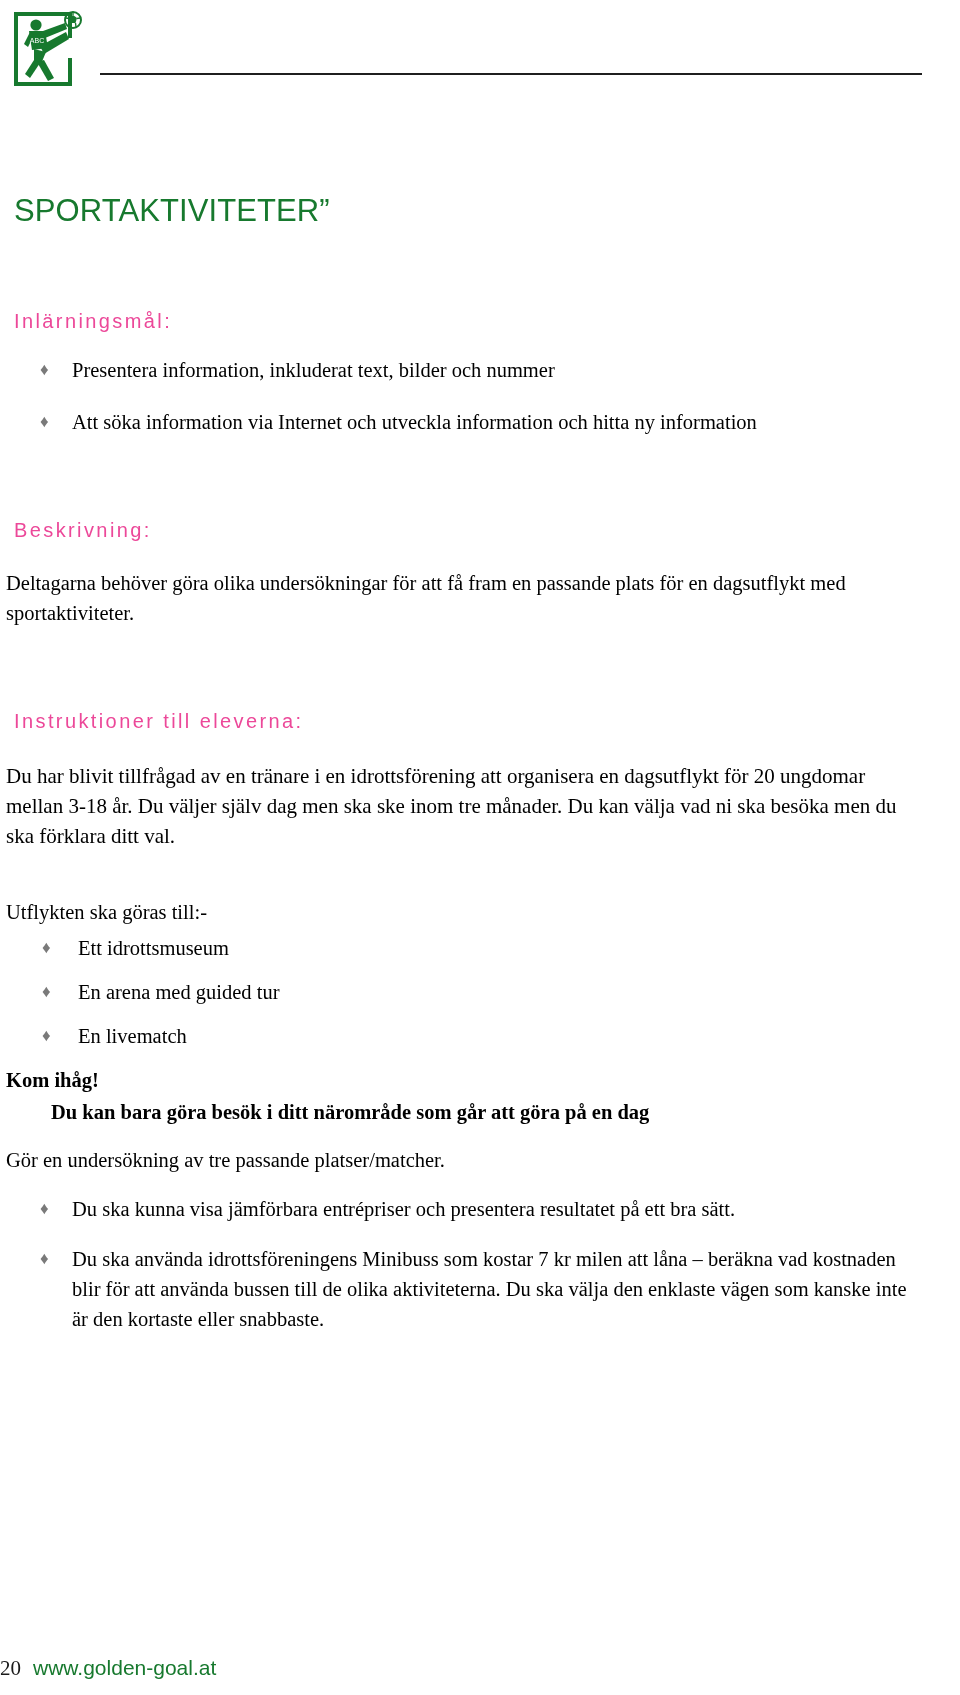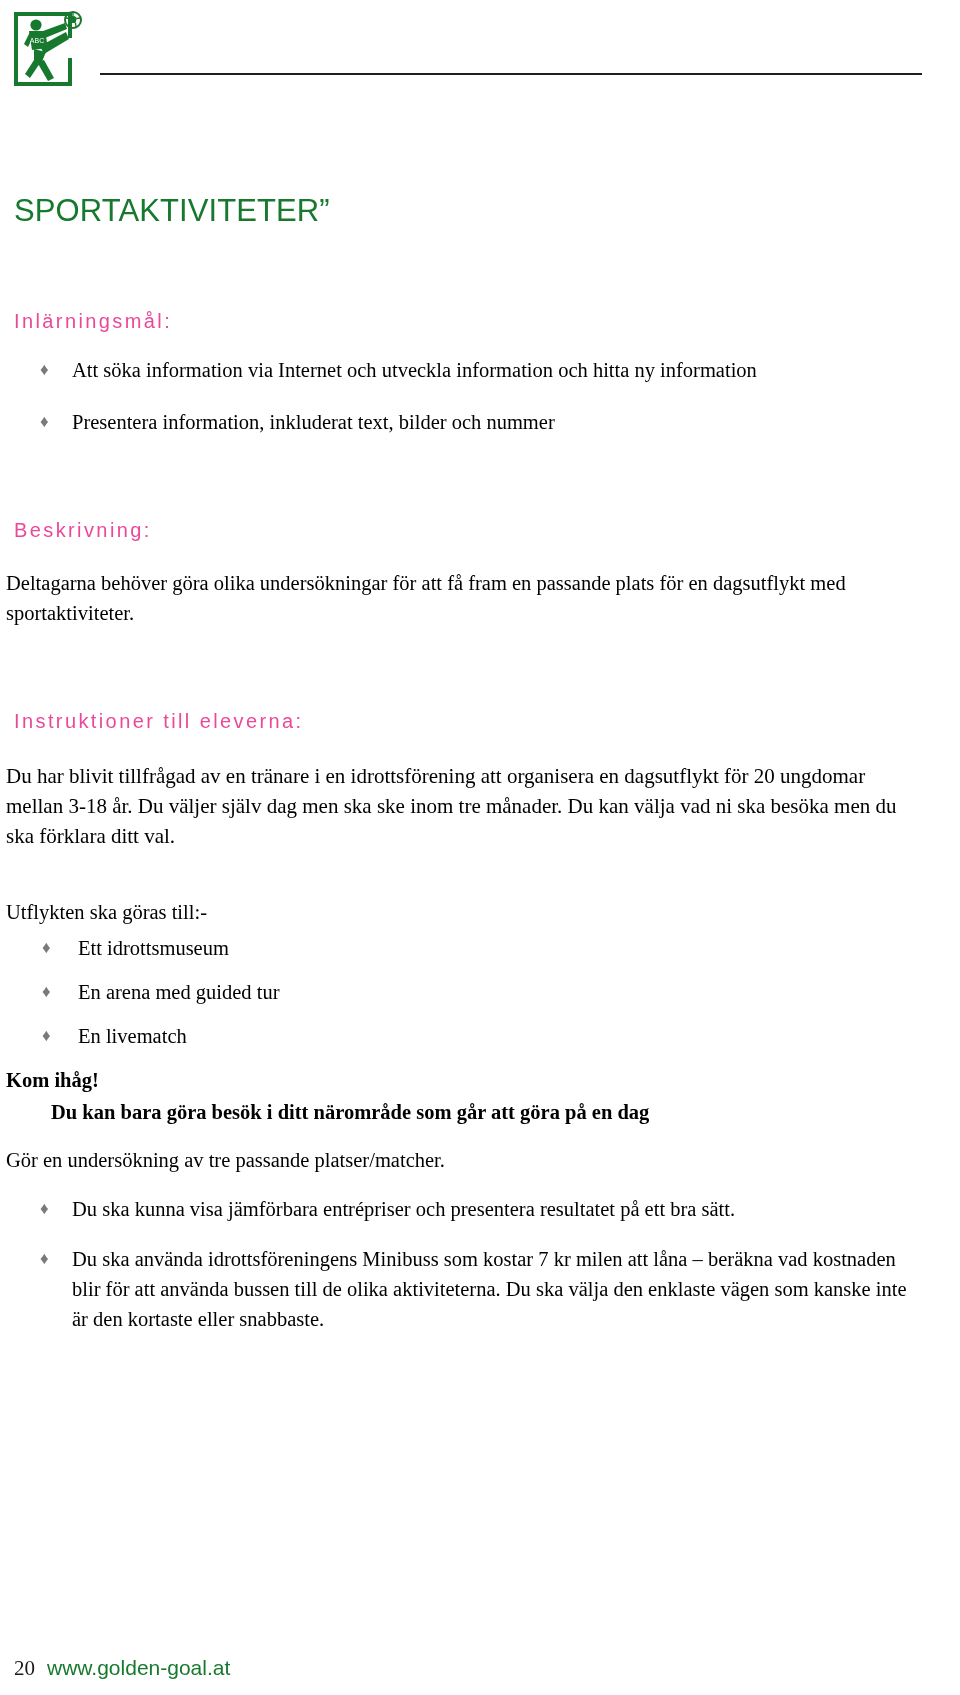--- a/index.html
+++ b/index.html
@@ -124,21 +124,21 @@
 
   ul.tasks { margin-top: 19px; }
   ul.tasks > li { margin-bottom: 20px; padding-left: 72px; padding-right: 46px; }
 
   
   .footer {
     position: absolute;
     left: 0;
     bottom: 14px;
     width: 100%;
-    padding-left: 14px;
+    padding-left: 0;
     box-sizing: border-box;
   }
   .footer-page {
     font-family: "Liberation Serif", serif;
     font-size: 21px;
     color: #1a1a1a;
     display: inline-block;
     vertical-align: baseline;
   }
   .footer-url {
@@ -186,22 +186,22 @@
   </div>
   <div class="header-rule"></div>
 </div>
 
 <div class="title-block">
   <div class="title-line">SPORTAKTIVITETER”</div>
 </div>
 
 <div class="green-heading gh-learning">Inlärningsmål:</div>
 <ul class="diamond learning">
+  <li>Presentera information, inkluderat text, bilder och nummer</li>
   <li>Att söka information via Internet och utveckla information och hitta ny information</li>
-  <li>Presentera information, inkluderat text, bilder och nummer</li>
 </ul>
 
 <div class="green-heading gh-descr">Beskrivning:</div>
 <p class="para para-descr">Deltagarna behöver göra olika undersökningar för att få fram en passande plats för en dagsutflykt med sportaktiviteter.</p>
 
 <div class="green-heading gh-instr">Instruktioner till eleverna:</div>
 <p class="para para-instr">Du har blivit tillfrågad av en tränare i en idrottsförening att organisera en dagsutflykt för 20 ungdomar mellan 3-18 år. Du väljer själv dag men ska ske inom tre månader. Du kan välja vad ni ska besöka men du ska förklara ditt val.</p>
 
 <p class="para para-utflykten">Utflykten ska göras till:-</p>
 <ul class="diamond places">

